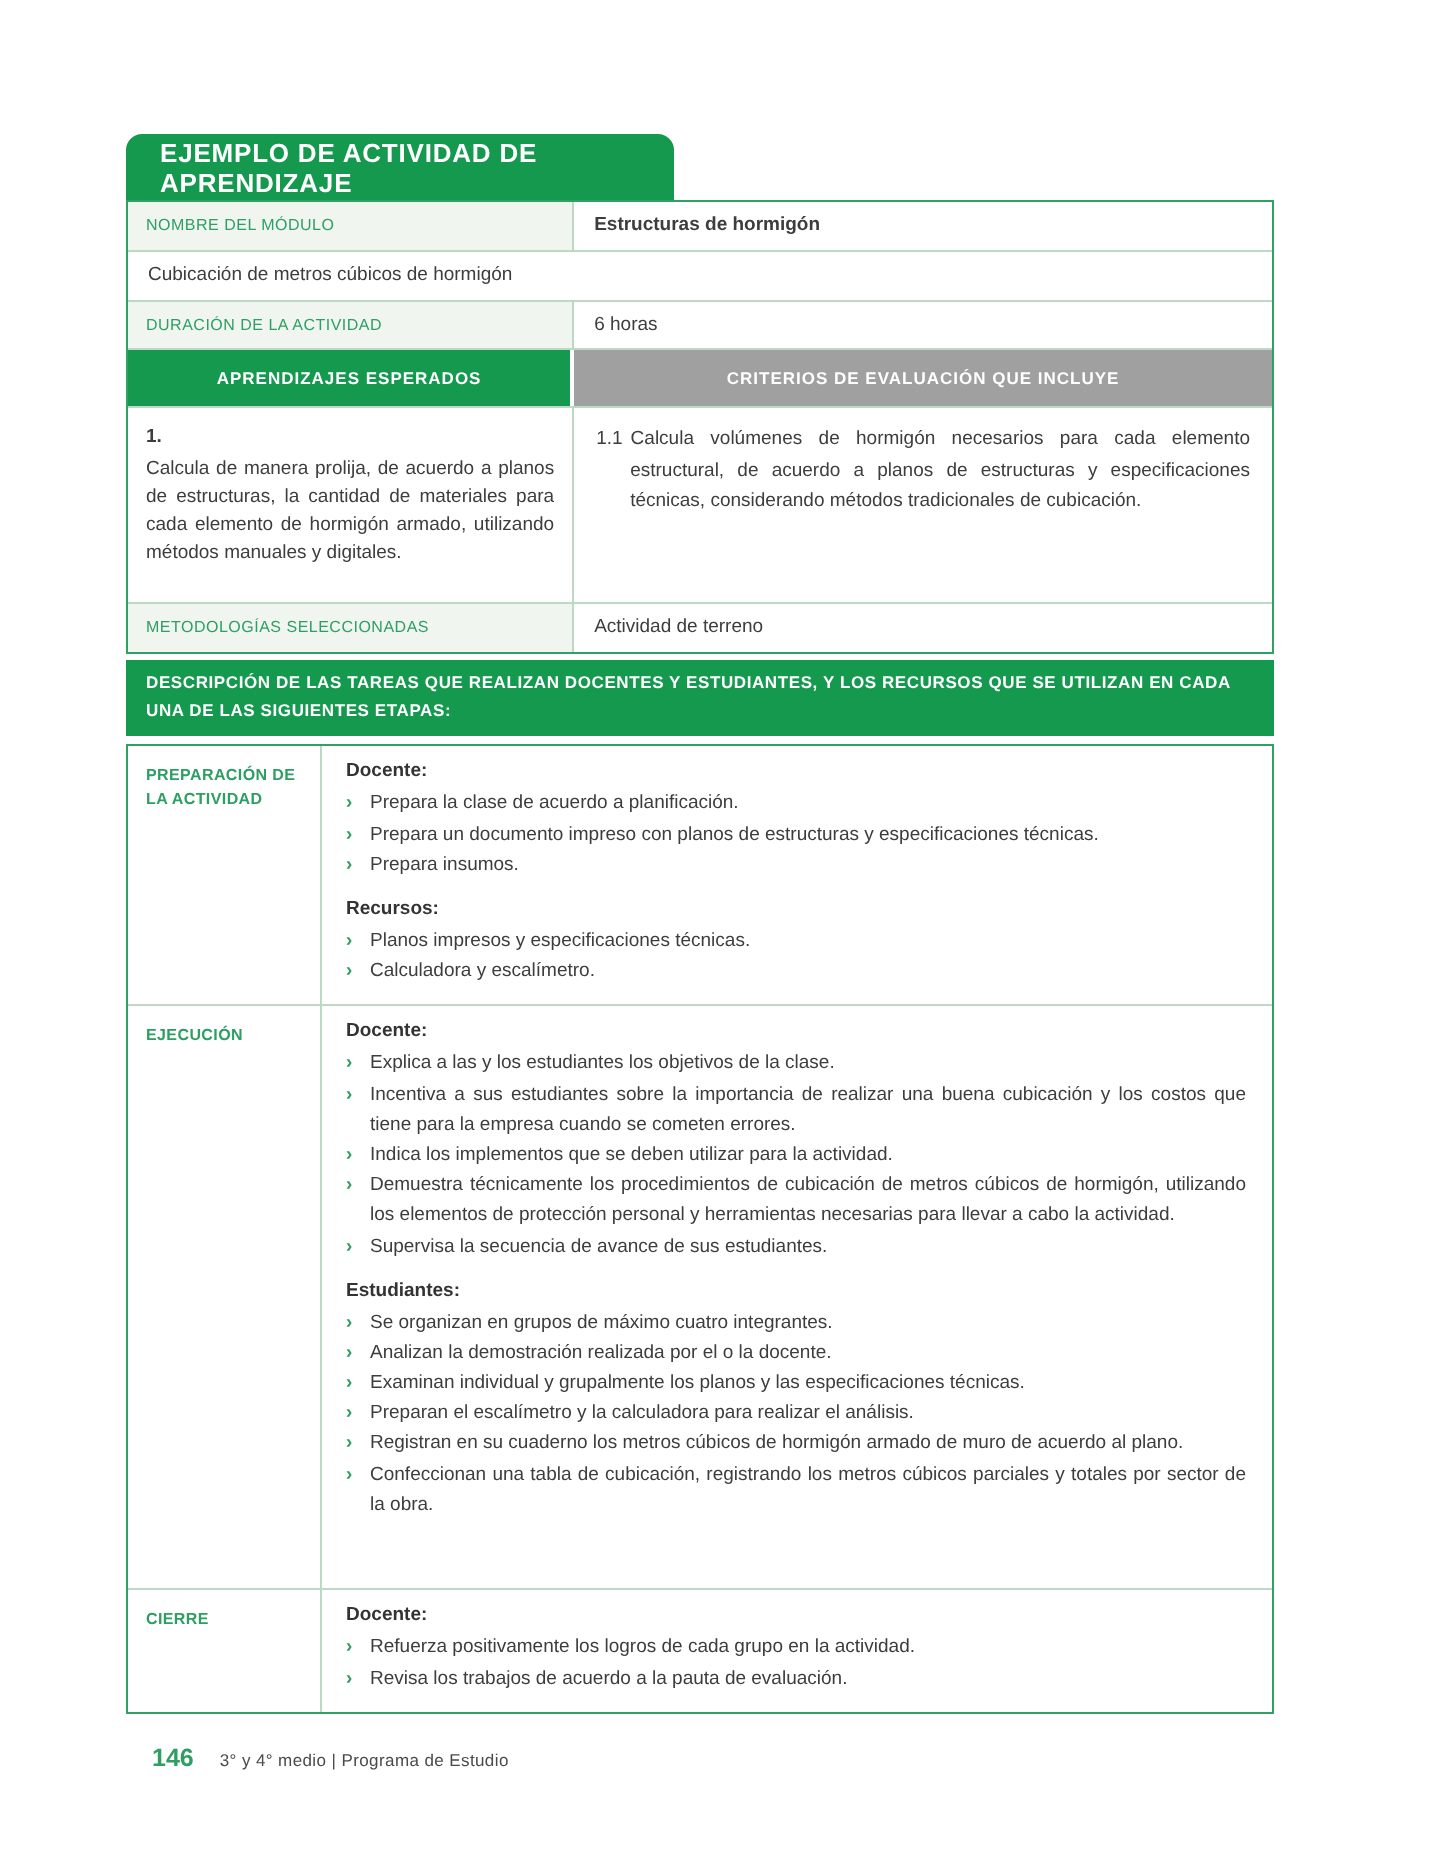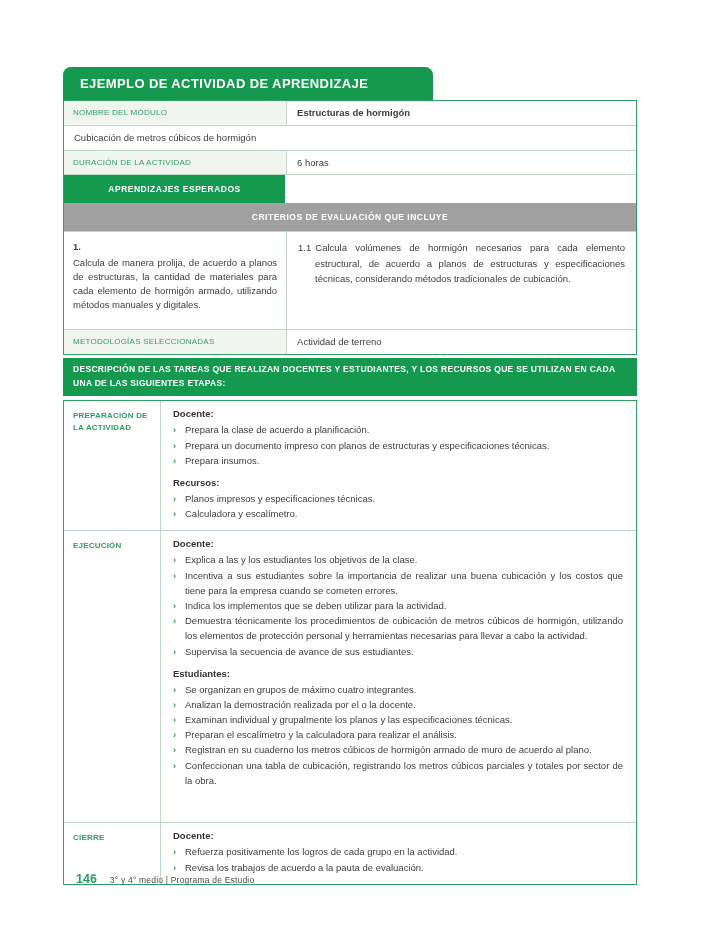--- a/index.html
+++ b/index.html
@@ -15,40 +15,40 @@
   html,body{background:#ffffff;}
   body{
     width:720px;height:932px;position:relative;overflow:hidden;
     font-family:"Liberation Sans","DejaVu Sans",sans-serif;
     color:var(--ink);
   }
   .doc{position:absolute;left:63px;top:67px;width:574px;}
 
   
   .title-tab{
-    width:370px;height:33px;background:var(--green);
+    width:274px;height:33px;background:var(--green);
     border-radius:8px 8px 0 0;display:flex;align-items:center;
     padding-left:17px;
   }
   .title-tab span{color:#fff;font-weight:700;font-size:13px;letter-spacing:.4px;}
 
   
   .table-a{border:1.5px solid var(--green-border);background:#fff;}
   .row{display:flex;border-bottom:1px solid var(--line);}
   .row:last-child{border-bottom:none;}
   .cell-label{
     width:39%;background:var(--label-bg);border-right:1px solid var(--line);
     color:var(--green-text);font-size:8px;font-weight:400;letter-spacing:.25px;
     padding:7px 8px 5px 9px;line-height:1.35;
   }
   .cell-value{flex:1;font-size:9.5px;padding:6px 10px 5px;line-height:1.35;display:flex;align-items:center;}
   .cell-value.semibold{font-weight:700;}
 
   
-  .hdr-row{display:flex;border-bottom:1px solid var(--line);flex-direction:column;}
+  .hdr-row{display:flex;border-bottom:1px solid var(--line);}
   .hdr-left{
     width:39%;background:var(--green);color:#fff;text-align:center;
     font-size:8.5px;font-weight:700;letter-spacing:.5px;padding:9px 4px;
     border-right:2px solid #fff;
   }
   .hdr-right{
     flex:1;background:var(--hdr-gray);color:#fff;text-align:center;
     font-size:8.5px;font-weight:700;letter-spacing:.5px;padding:9px 4px;
   }
 

